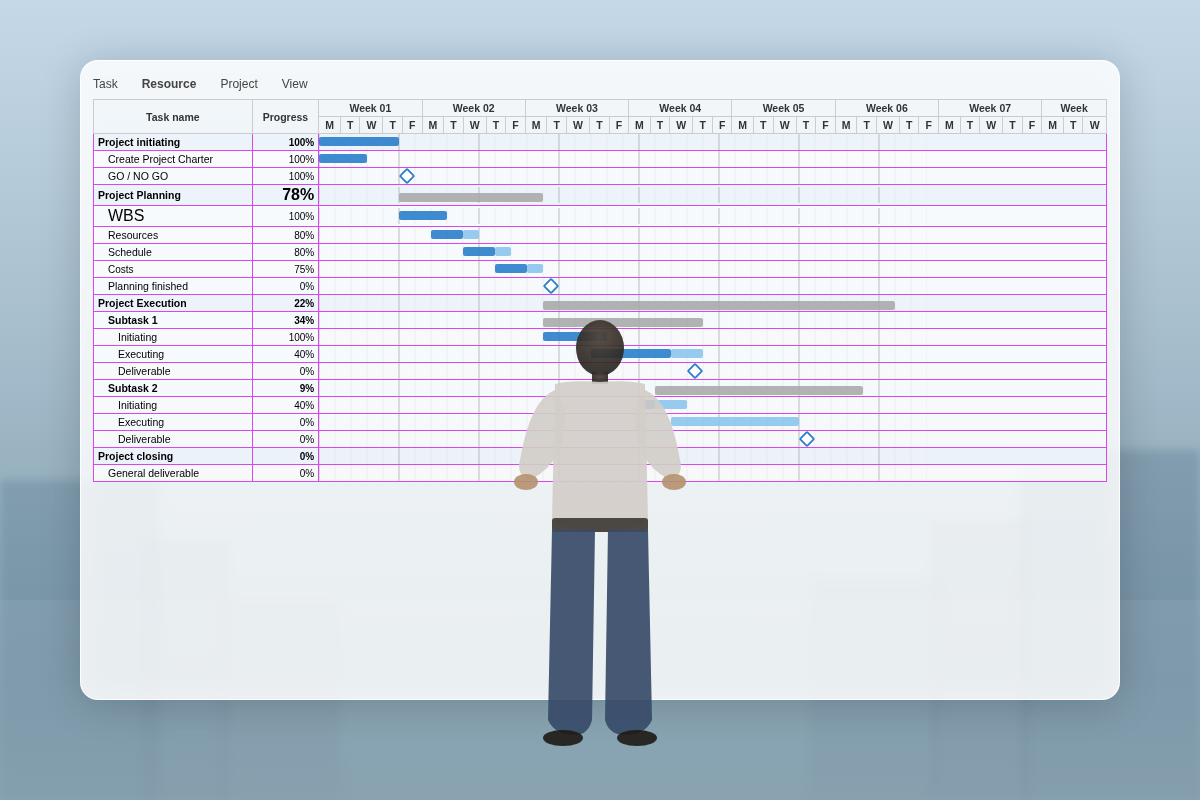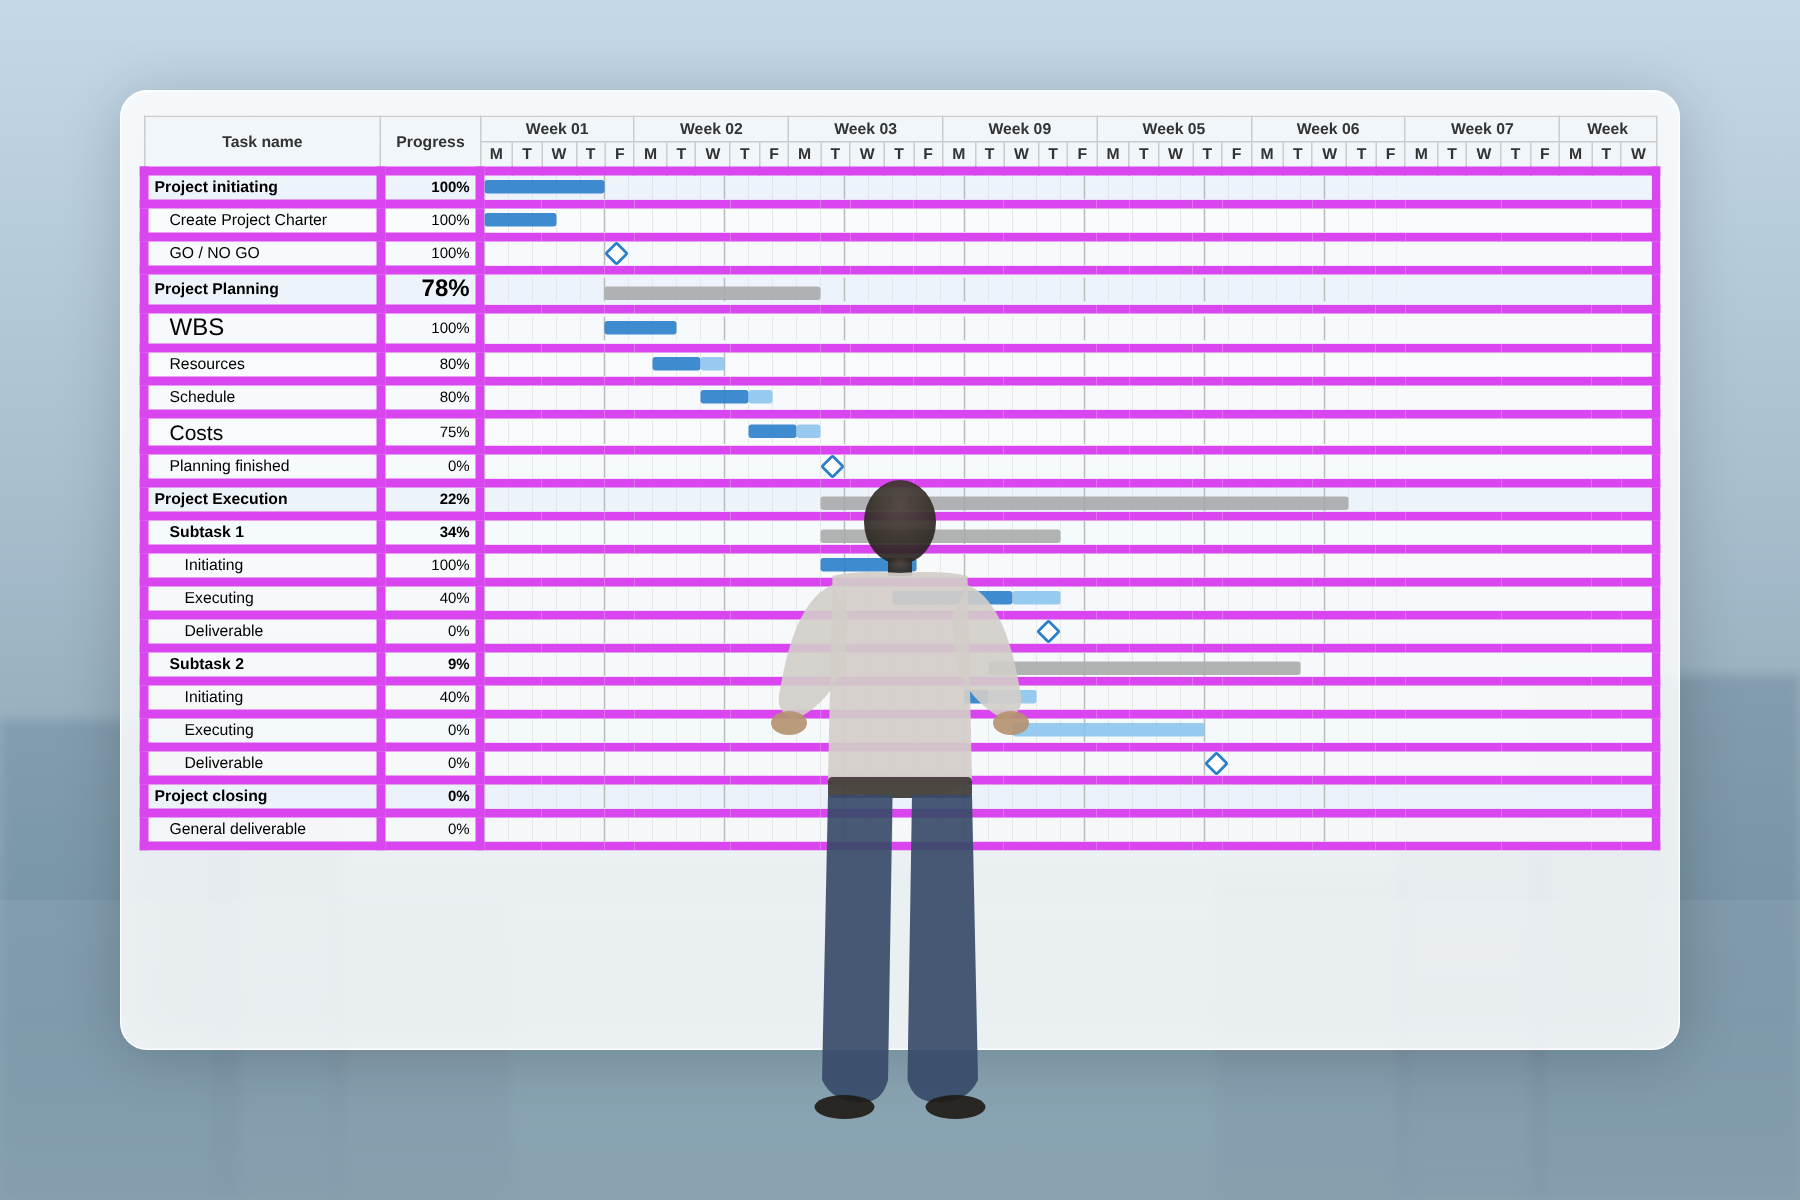--- a/index.html
+++ b/index.html
@@ -79,21 +79,21 @@
     .gantt-table th {
       background: rgba(240,245,250,0.9);
       border: 1px solid #ccc;
       padding: 2px 4px;
       text-align: center;
       font-weight: 600;
       color: #333;
       white-space: nowrap;
     }
     .gantt-table td {
-      border: 6px solid #d946ef;
+      border: 1px solid #d946ef;
       padding: 1px 4px;
       white-space: nowrap;
     }
     .col-task { width: 130px; min-width: 130px; }
     .col-progress { width: 46px; text-align: right; }
     .col-day { width: 16px; min-width: 14px; text-align: center; padding: 1px 0; }
 
     
     .row-even td { background: rgba(248,252,255,0.7); }
     .row-odd td { background: rgba(255,255,255,0.5); }
@@ -128,31 +128,37 @@
   <div class="building" style="left:140px;width:90px;height:260px;background:rgba(100,125,148,0.3);filter:blur(3px);"></div>
   <div class="building" style="left:220px;width:120px;height:200px;background:rgba(110,130,150,0.28);filter:blur(4px);"></div>
   <div class="building" style="right:0;width:180px;height:350px;background:rgba(85,115,140,0.35);filter:blur(4px);"></div>
   <div class="building" style="right:170px;width:100px;height:280px;background:rgba(95,120,145,0.3);filter:blur(3px);"></div>
   <div class="building" style="right:260px;width:130px;height:220px;background:rgba(105,128,150,0.28);filter:blur(4px);"></div>
 
   <div style="position:absolute;bottom:0;left:0;right:0;height:200px;background:linear-gradient(180deg,rgba(160,180,195,0.2) 0%,rgba(140,165,180,0.5) 100%);"></div>
 </div>
 
 <div class="gantt-panel">
+  <div class="menu-bar">
+    <span class="menu-item">Task</span>
+    <span class="menu-item active">Resource</span>
+    <span class="menu-item">Project</span>
+    <span class="menu-item">View</span>
+  </div>
 
   <div style="overflow-x:auto;">
     <table class="gantt-table">
       <thead>
         <tr>
           <th class="col-task" rowspan="2">Task name</th>
           <th class="col-progress" rowspan="2">Progress</th>
           <th colspan="5">Week 01</th>
           <th colspan="5">Week 02</th>
           <th colspan="5">Week 03</th>
-          <th colspan="5">Week 09</th>
+          <th colspan="5">Week 04</th>
           <th colspan="5">Week 05</th>
           <th colspan="5">Week 06</th>
           <th colspan="5">Week 07</th>
           <th colspan="3">Week</th>
         </tr>
         <tr>
 
           <th class="col-day">M</th>
           <th class="col-day">T</th>
           <th class="col-day">W</th>
@@ -533,21 +539,21 @@
                 <line x1="560" y1="0" x2="560" y2="16" stroke="#bbb" stroke-width="1"></line>
                 <line x1="576" y1="0" x2="576" y2="16" stroke="#e0e0e0" stroke-width="0.5"></line>
                 <line x1="592" y1="0" x2="592" y2="16" stroke="#e0e0e0" stroke-width="0.5"></line>
                 <line x1="608" y1="0" x2="608" y2="16" stroke="#e0e0e0" stroke-width="0.5"></line>
                 <rect x="144" y="3" width="32" height="9" rx="2" fill="#2a7ecb" opacity="0.9"></rect>
                 <rect x="176" y="3" width="16" height="9" rx="2" fill="#8cc4ec" opacity="0.9"></rect>
               </svg>
             </td>
           </tr>
           <tr class="row-odd">
-            <td style="font-size: 14px; padding-left: 14px; margin-top: 41px;">Costs</td>
+            <td style="font-size: 10px; padding-left: 14px; margin-top: 41px;">Costs</td>
             <td style="text-align: right; font-size: 10px;">75%</td>
             <td colspan="38" style="padding: 0px; position: relative; height: 16px;">
               <svg width="608" height="16" style="display:block;">
                 <line x1="0" y1="0" x2="0" y2="16" stroke="#bbb" stroke-width="1"></line>
                 <line x1="16" y1="0" x2="16" y2="16" stroke="#e0e0e0" stroke-width="0.5"></line>
                 <line x1="32" y1="0" x2="32" y2="16" stroke="#e0e0e0" stroke-width="0.5"></line>
                 <line x1="48" y1="0" x2="48" y2="16" stroke="#e0e0e0" stroke-width="0.5"></line>
                 <line x1="64" y1="0" x2="64" y2="16" stroke="#e0e0e0" stroke-width="0.5"></line>
                 <line x1="80" y1="0" x2="80" y2="16" stroke="#bbb" stroke-width="1"></line>
                 <line x1="96" y1="0" x2="96" y2="16" stroke="#e0e0e0" stroke-width="0.5"></line>

